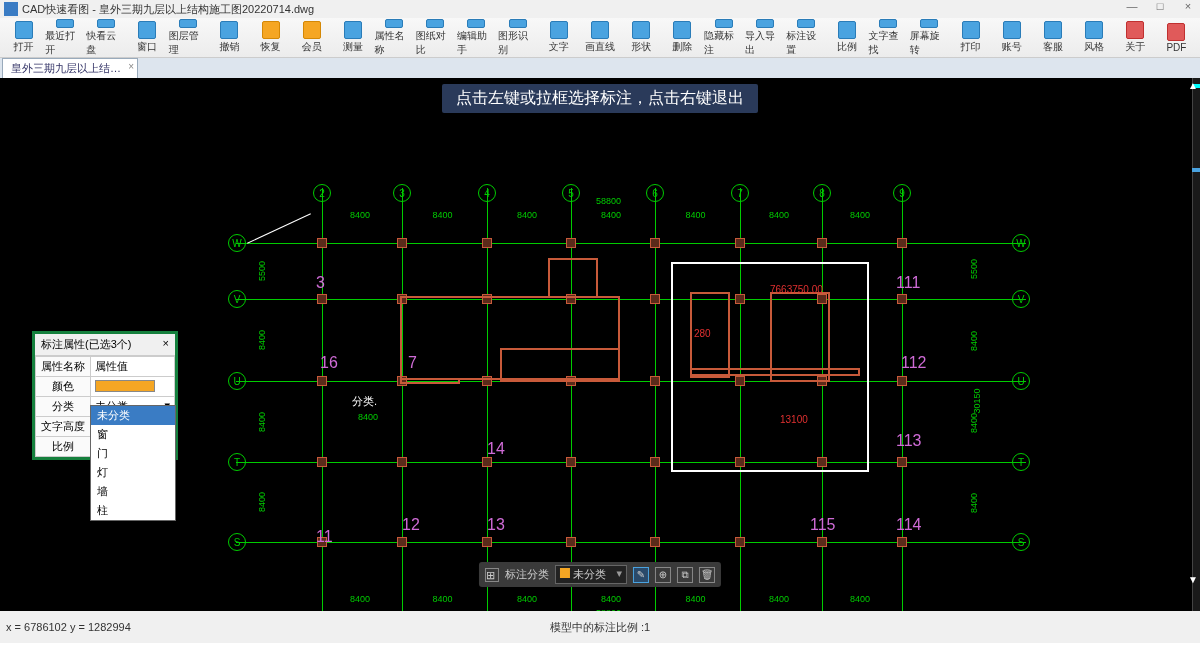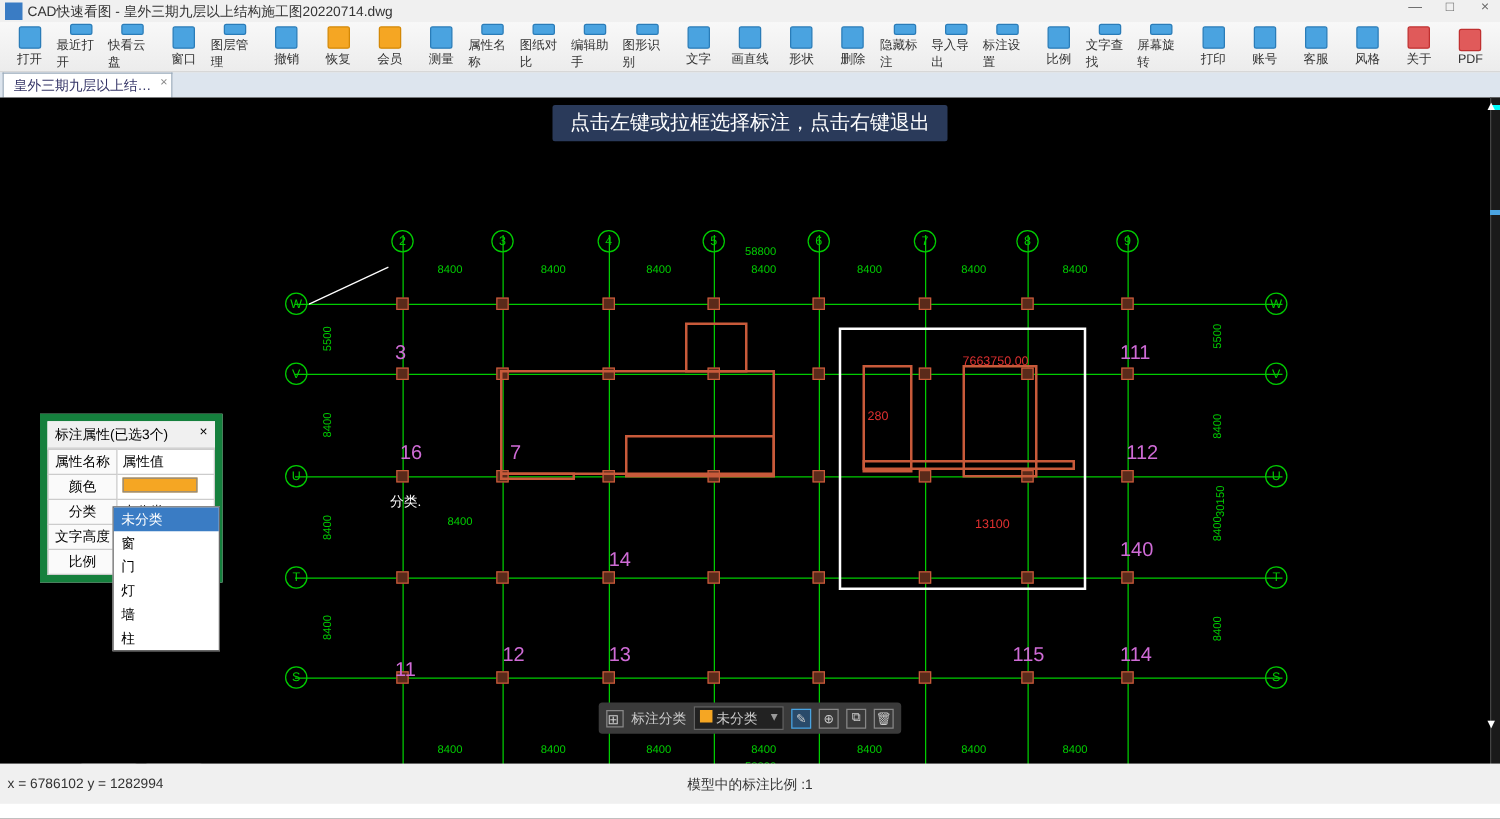--- a/index.html
+++ b/index.html
@@ -35,30 +35,30 @@
 .bubble { position:absolute; width:18px; height:18px; border:1px solid #0c0; border-radius:50%; color:#0c0; font-size:10px; display:flex; align-items:center; justify-content:center; }
 .dim { position:absolute; color:#0c0; font-size:9px; }
 .roomnum { position:absolute; color:#cf6bd6; font-size:16px; }
 .col { position:absolute; width:10px; height:10px; background:#5a2a1a; border:1px solid #c85a3a; }
 .wall { position:absolute; background:transparent; border:2px solid #c85a3a; }
 .selbox { position:absolute; border:2px solid #fff; }
 .reddim { position:absolute; color:#e03030; font-size:10px; }
 .leader { position:absolute; width:70px; height:1px; background:#fff; transform:rotate(-25deg); }
 
 
-.proppanel { position:absolute; left:32px; top:253px; width:146px; background:#fff; border:6px solid #15803d; box-shadow:2px 2px 6px rgba(0,0,0,.3); font-size:11px; }
+.proppanel { position:absolute; left:32px; top:253px; width:146px; background:#fff; border:3px solid #15803d; box-shadow:2px 2px 6px rgba(0,0,0,.3); font-size:11px; }
 .proppanel .hdr { background:#f0f0f0; padding:3px 6px; display:flex; justify-content:space-between; border-bottom:1px solid #ccc; }
 .proppanel table { width:100%; border-collapse:collapse; }
 .proppanel td { border:1px solid #ccc; padding:2px 4px; height:18px; }
 .proppanel td:first-child { width:55px; text-align:center; background:#fafafa; }
 .swatch { display:inline-block; width:60px; height:12px; background:#f5a623; border:1px solid #888; }
 .dropdown { position:absolute; left:90px; top:327px; width:86px; background:#fff; border:1px solid #666; font-size:11px; z-index:10; }
 .dropdown div { padding:2px 6px; }
 .dropdown div.sel { background:#3a7cc4; color:#fff; }
-.catlabel { position:absolute; color:#fff; font-size:11px; }
+.catlabel { position:absolute; color:#fff; font-size:11px;margin-left:40px; }
 
 
 .btoolbar { position:absolute; bottom:40px; left:50%; transform:translateX(-50%); background:#3a3a3a; border-radius:3px; padding:3px 6px; display:flex; align-items:center; gap:6px; font-size:11px; color:#ccc; }
 .btoolbar .sq { width:14px; height:14px; border:1px solid #888; }
 .btoolbar .selbox2 { background:#222; border:1px solid #666; padding:1px 20px 1px 4px; position:relative; }
 .btoolbar .selbox2::after { content:"▾"; position:absolute; right:4px; color:#999; }
 .btoolbar .ob { display:inline-block; width:10px; height:10px; background:#f5a623; }
 .btoolbar .ic2 { width:16px; height:16px; border:1px solid #888; display:flex; align-items:center; justify-content:center; color:#ccc; font-size:10px;}
 .btoolbar .ic2.active { border-color:#4aa3e0; background:#2a4a6a; }
 
@@ -335,21 +335,21 @@
       <div class="wall" style="left:690px;top:290px;width:170px;height:8px"></div>
       <div class="roomnum" style="left:316px;top:196px">3</div>
       <div class="roomnum" style="left:320px;top:276px">16</div>
       <div class="roomnum" style="left:408px;top:276px">7</div>
       <div class="roomnum" style="left:487px;top:362px">14</div>
       <div class="roomnum" style="left:316px;top:450px">11</div>
       <div class="roomnum" style="left:402px;top:438px">12</div>
       <div class="roomnum" style="left:487px;top:438px">13</div>
       <div class="roomnum" style="left:896px;top:196px">111</div>
       <div class="roomnum" style="left:901px;top:276px">112</div>
-      <div class="roomnum" style="left:896px;top:354px">140</div>
+      <div class="roomnum" style="left:896px;top:354px">113</div>
       <div class="roomnum" style="left:810px;top:438px">115</div>
       <div class="roomnum" style="left:896px;top:438px">114</div>
       <div class="reddim" style="left:780px;top:336px">13100</div>
       <div class="reddim" style="left:770px;top:206px">7663750.00</div>
       <div class="reddim" style="left:694px;top:250px">280</div>
     </div>
 
   <div class="selbox" style="left:671px;top:184px;width:198px;height:210px"></div>
 
   <div class="leader" style="left:244px;top:150px"></div>

